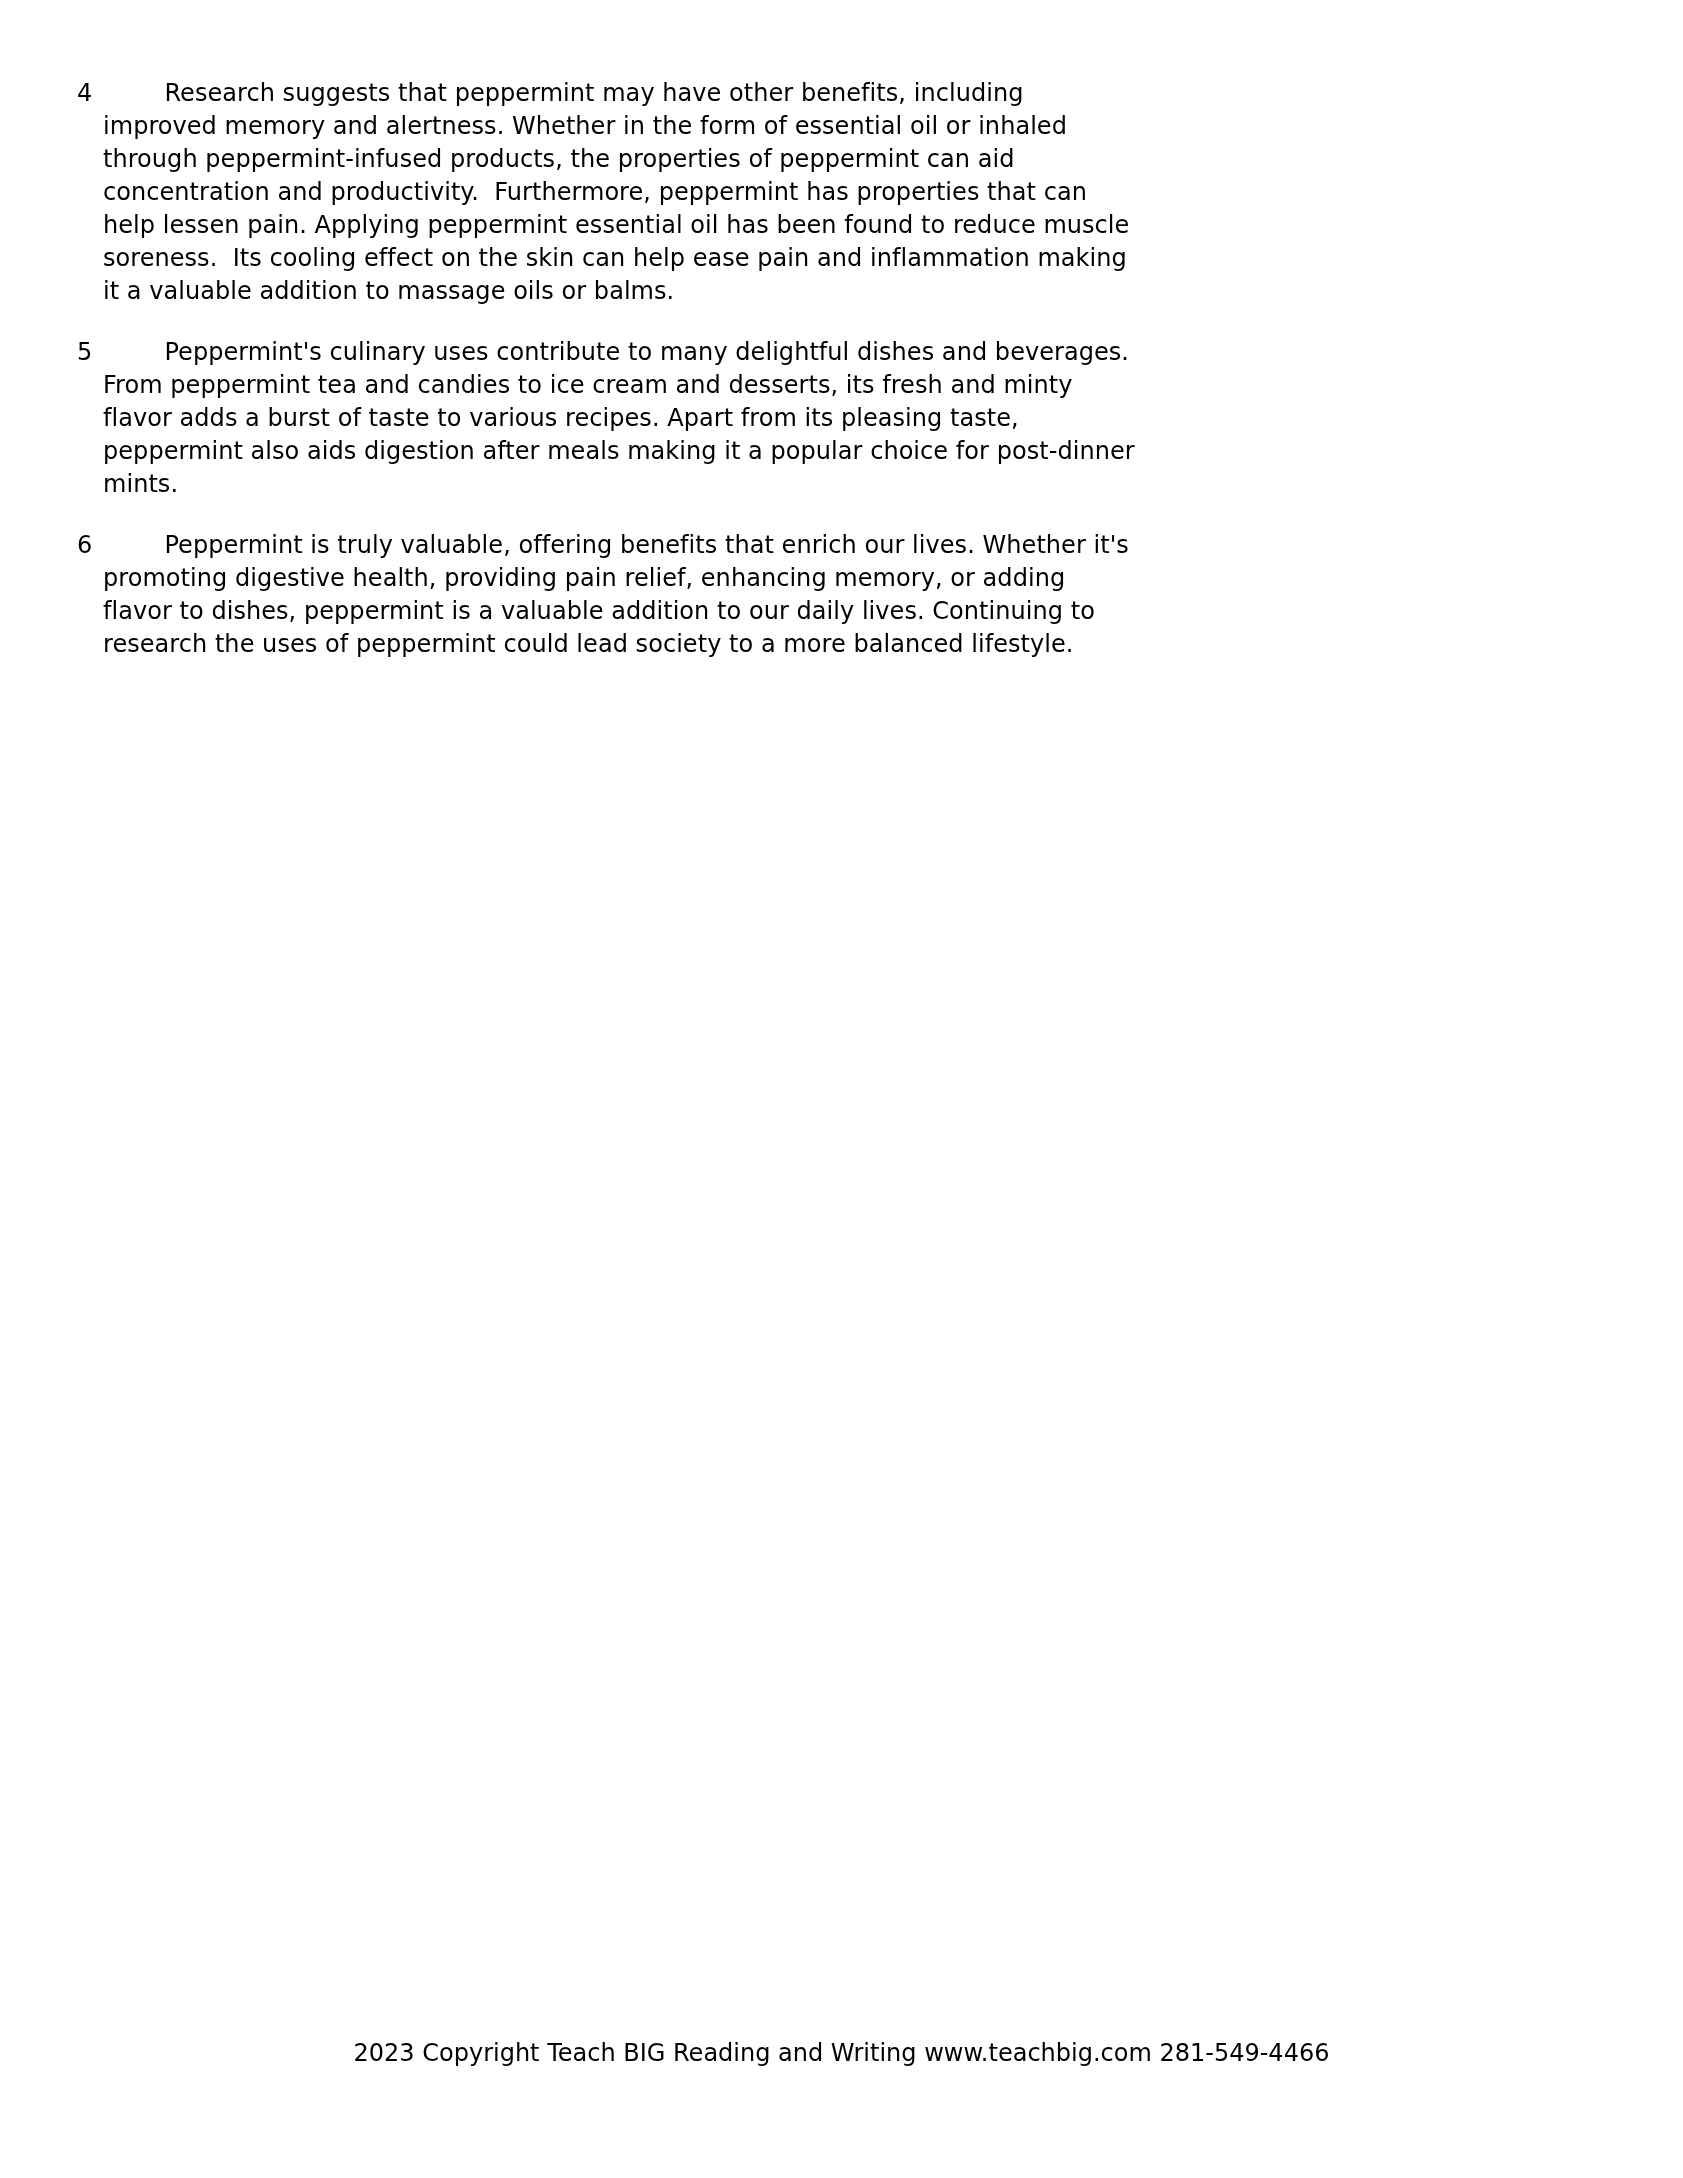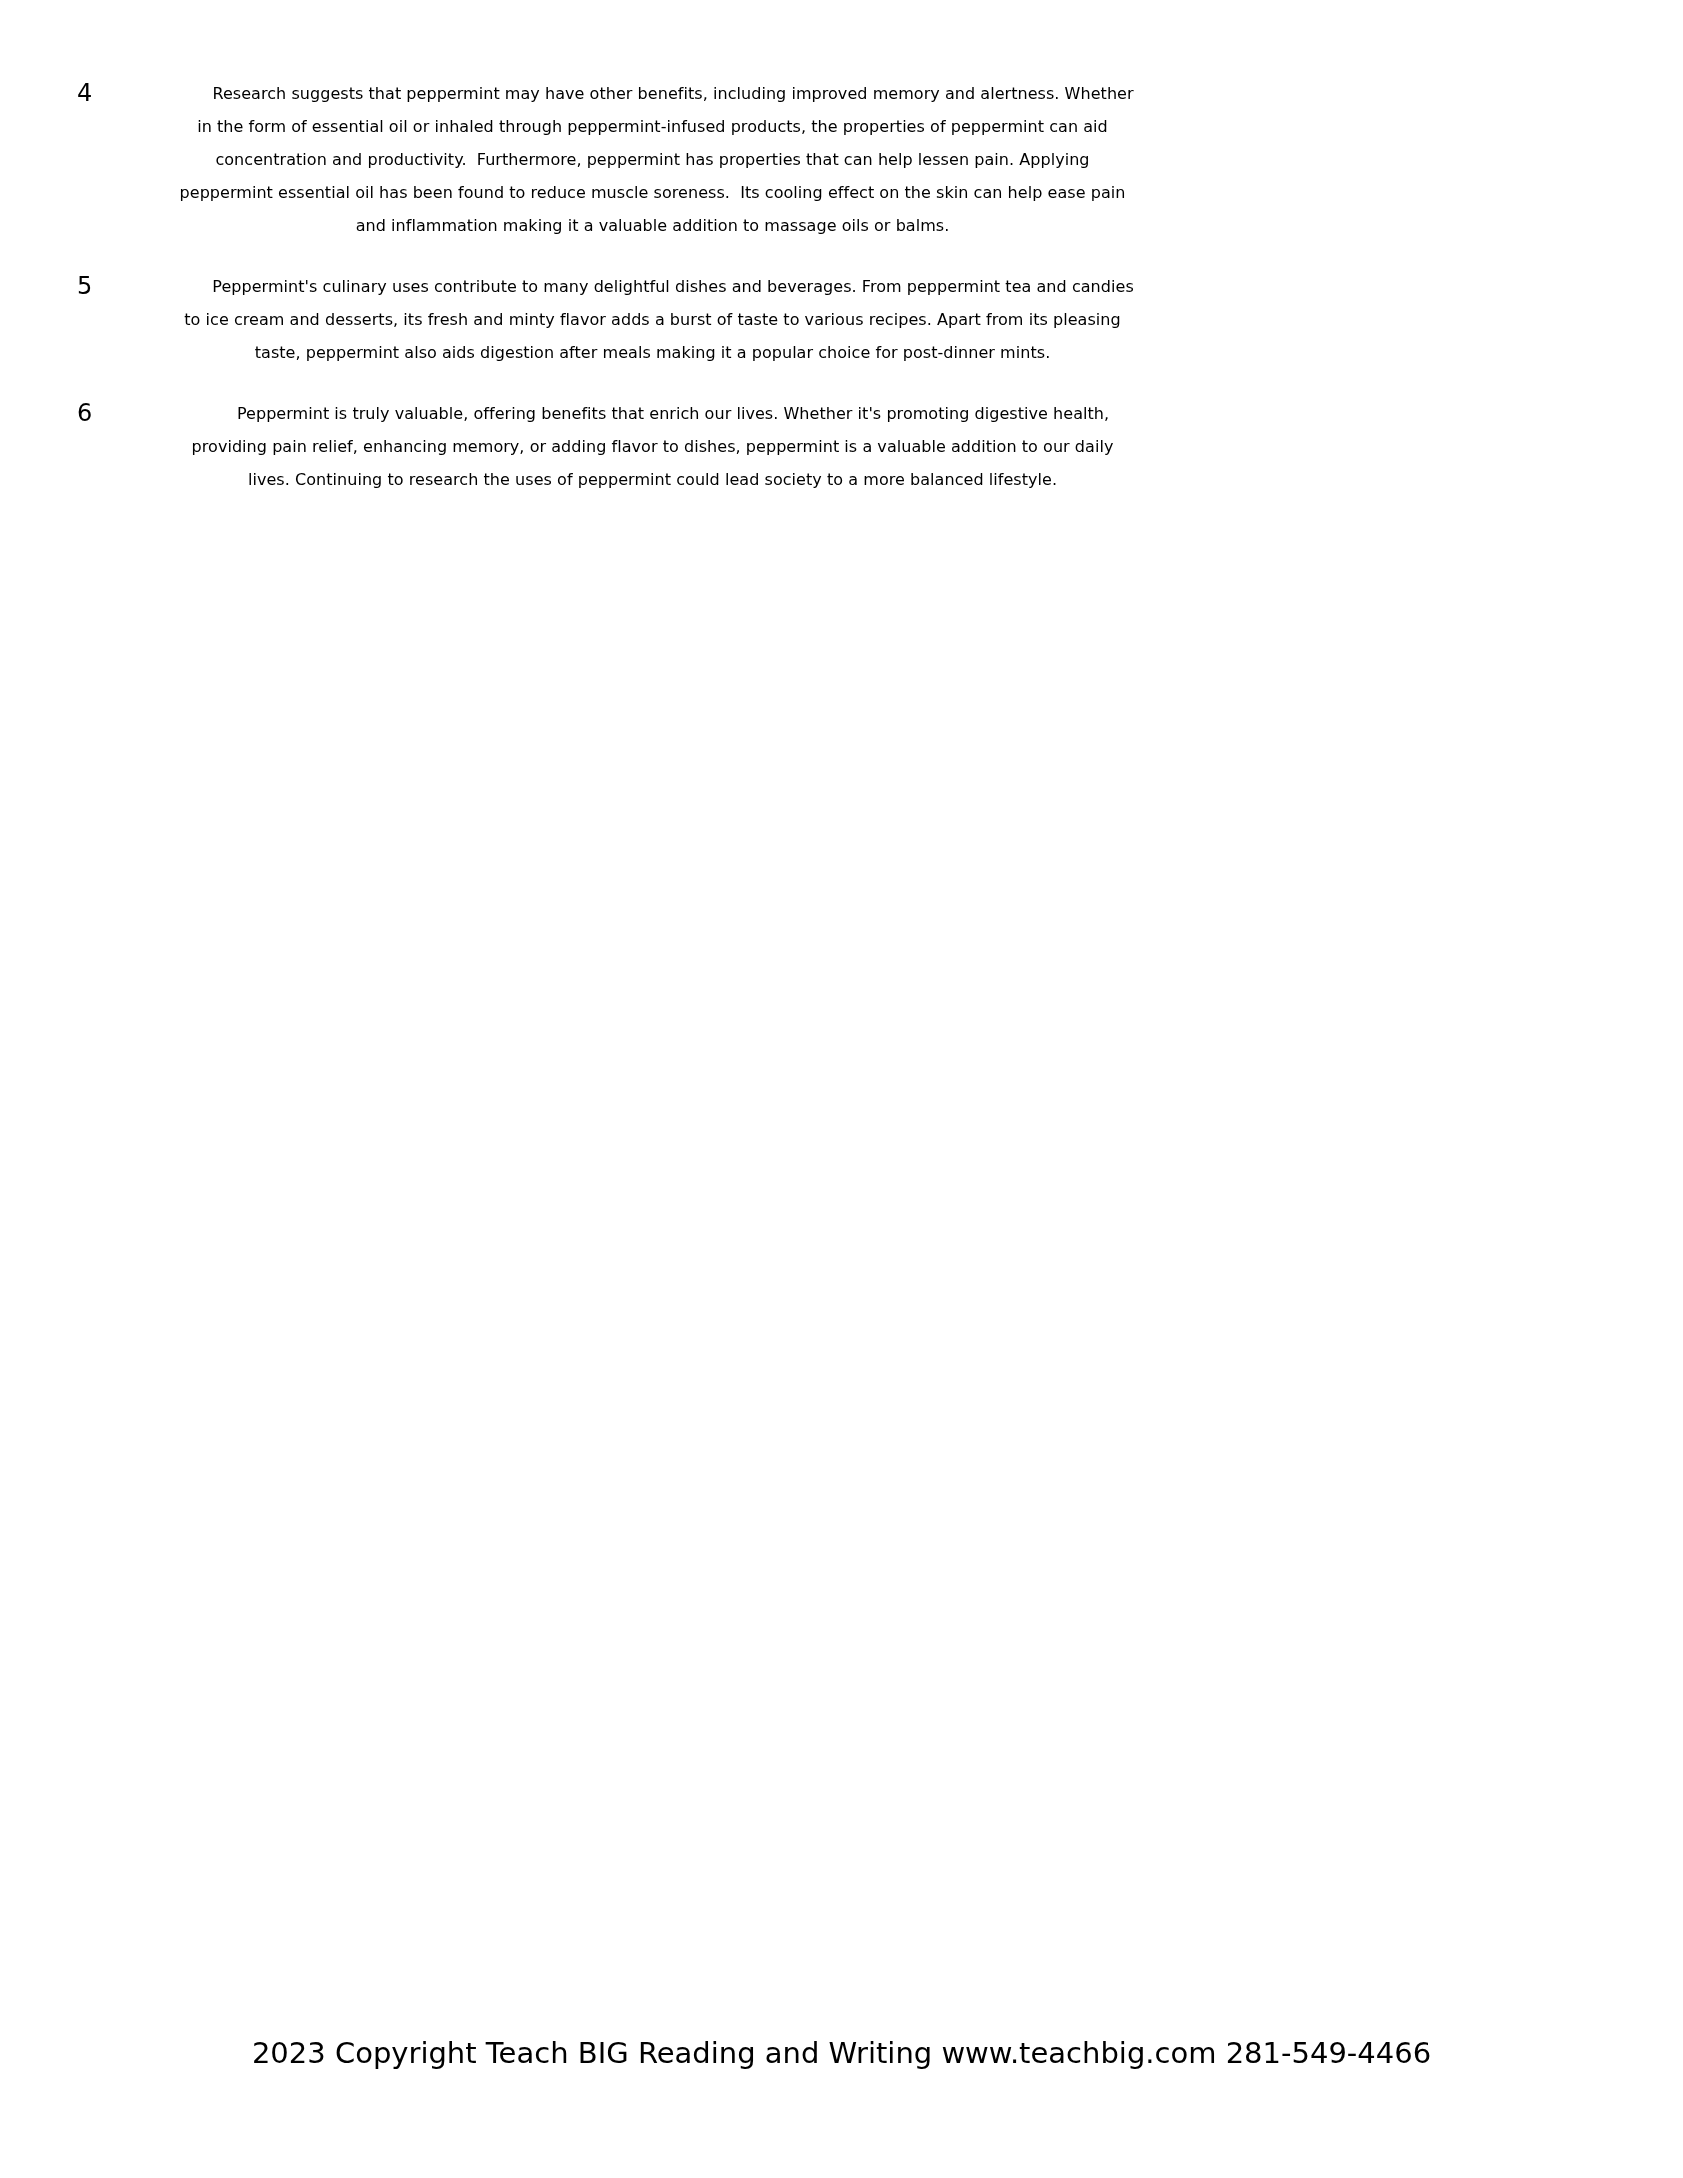--- a/index.html
+++ b/index.html
@@ -43,36 +43,36 @@
     left: 0;
     top: 0;
     width: 51px;
     font-size: 24px;
     line-height: 33px;
     color: #000000;
     text-align: left;
   }
 
   .para-text {
-    margin-left: 92px;
-    font-size: 16px;
+    margin-left: 26px;
+    font-size: 24px;
     line-height: 33px;
     color: #000000;
-    text-align: center;
+    text-align: left;
     white-space: pre-wrap;
     letter-spacing: 0.05px;
   }
 
   .footer {
     position: absolute;
     left: 0;
     top: 2037px;
     width: 1683px;
     text-align: center;
-    font-size: 29px;
+    font-size: 24px;
     line-height: 33px;
     color: #000000;
   }
   .footer-inner {
     display: inline-block;
   }
 </style>
 </head>
 <body>
 

